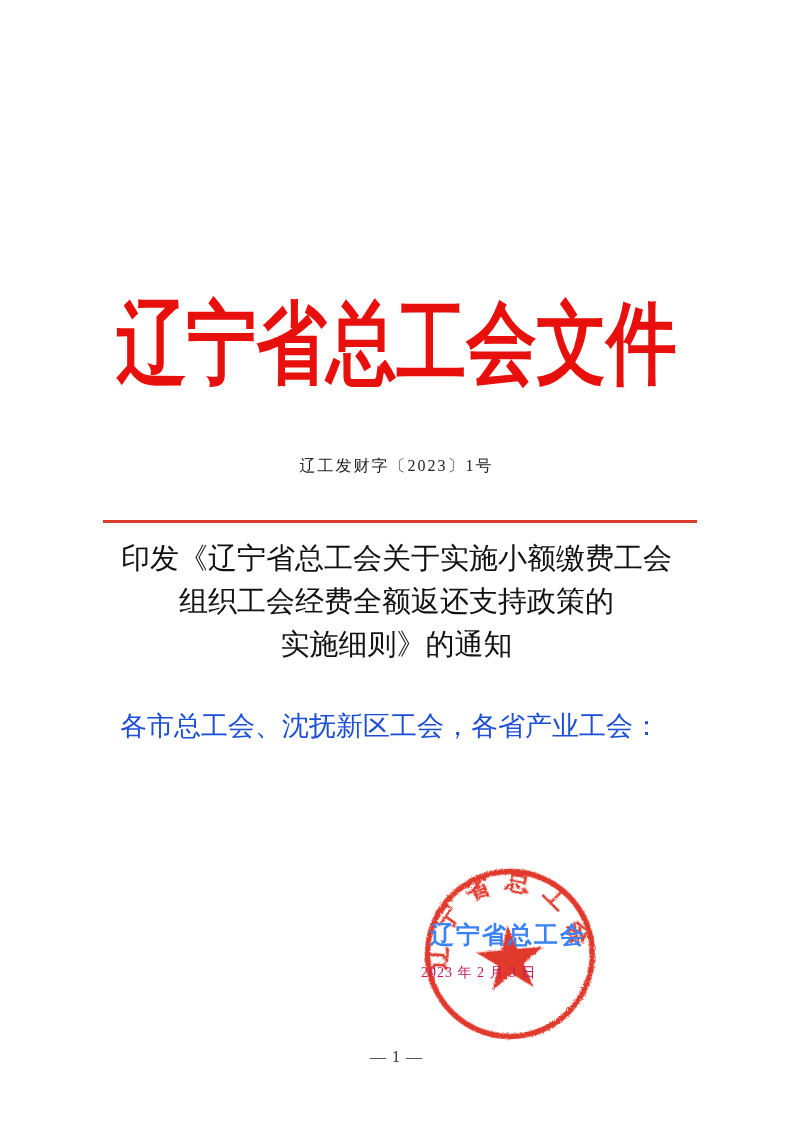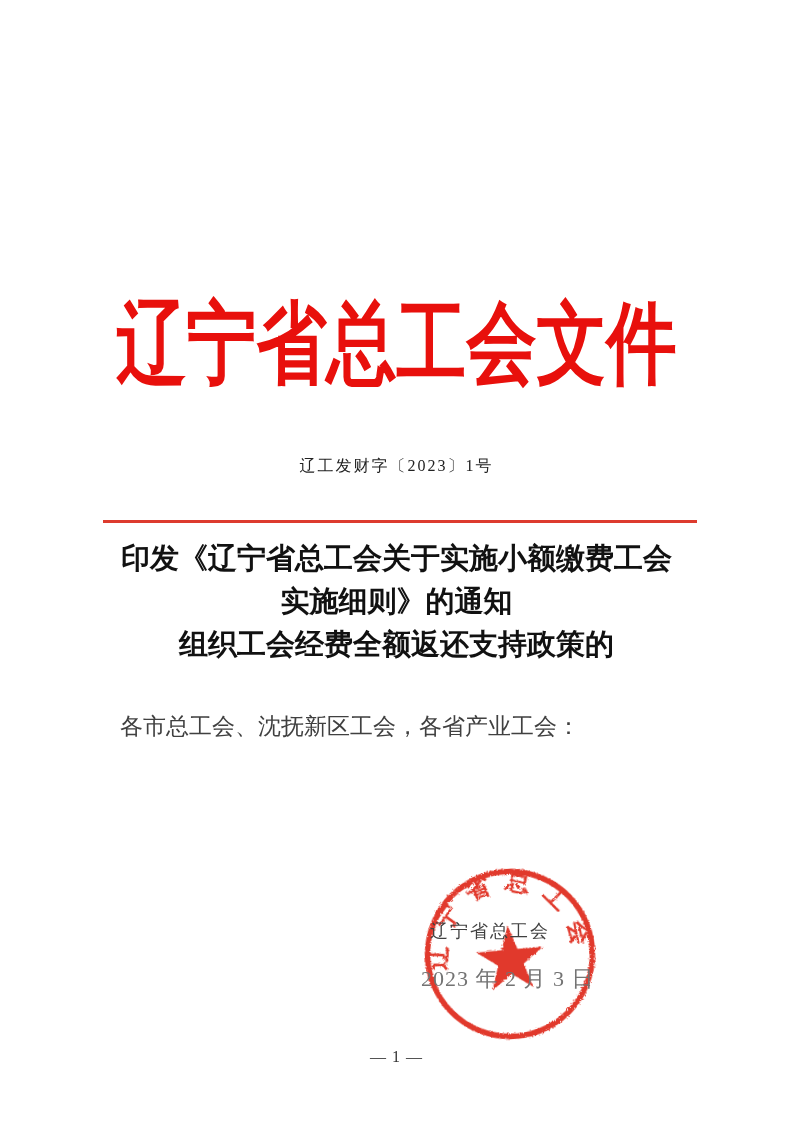--- a/index.html
+++ b/index.html
@@ -55,34 +55,34 @@
   }
 
   
   .doc-title {
     position: absolute;
     top: 521px;
     left: 0;
     width: 100%;
     text-align: center;
     font-size: 29px;
-    font-weight: bold;
+    font-weight: normal;
     line-height: 43px;
     color: #111;
   }
 
   
   .body-text {
     position: absolute;
     top: 690px;
     left: 120px;
     width: 557px;
-    font-size: 23px;
+    font-size: 27px;
     line-height: 41px;
-    color: #404040;
+    color: #1d4ed8;
     text-align: justify;
   }
   .body-text .para { text-indent: 2em; }
 
   
   .seal {
     position: absolute;
     top: 845px;
     left: 417px;
     width: 186px;
@@ -91,33 +91,34 @@
     opacity: 0.93;
     mix-blend-mode: multiply;
     z-index: 1;
   }
 
   
   .signer {
     position: absolute;
     top: 903px;
     left: 430px;
-    font-size: 18px;
+    font-size: 24px;
     letter-spacing: 2px;
-    color: #404040;
+    color: #3b82f6;
     z-index: 2;
     white-space: nowrap;
+    font-weight: bold;
   }
   .sign-date {
     position: absolute;
     top: 948px;
     left: 421px;
-    font-size: 22px;
+    font-size: 14px;
     letter-spacing: 1px;
-    color: #737373;
+    color: #be185d;
     z-index: 2;
     white-space: nowrap;
   }
 
   
   .page-number {
     position: absolute;
     top: 1032px;
     left: 0;
     width: 100%;
@@ -133,22 +134,22 @@
 <div class="page">
 
   <div class="masthead">辽宁省总工会文件</div>
 
   <div class="doc-number">辽工发财字〔2023〕1号</div>
 
   <div class="red-rule"></div>
 
   <div class="doc-title">
     <div>印发《辽宁省总工会关于实施小额缴费工会</div>
+    <div>组织工会经费全额返还支持政策的</div>
     <div>实施细则》的通知</div>
-    <div>组织工会经费全额返还支持政策的</div>
   </div>
 
   <div class="body-text">
     <div class="salutation">各市总工会、沈抚新区工会，各省产业工会：</div>
   </div>
 
   <svg class="seal" viewBox="0 0 185 185">
     <defs>
       <filter id="rough" x="-10%" y="-10%" width="120%" height="120%">
         <feTurbulence type="fractalNoise" baseFrequency="0.85" numOctaves="2" result="n"></feTurbulence>

